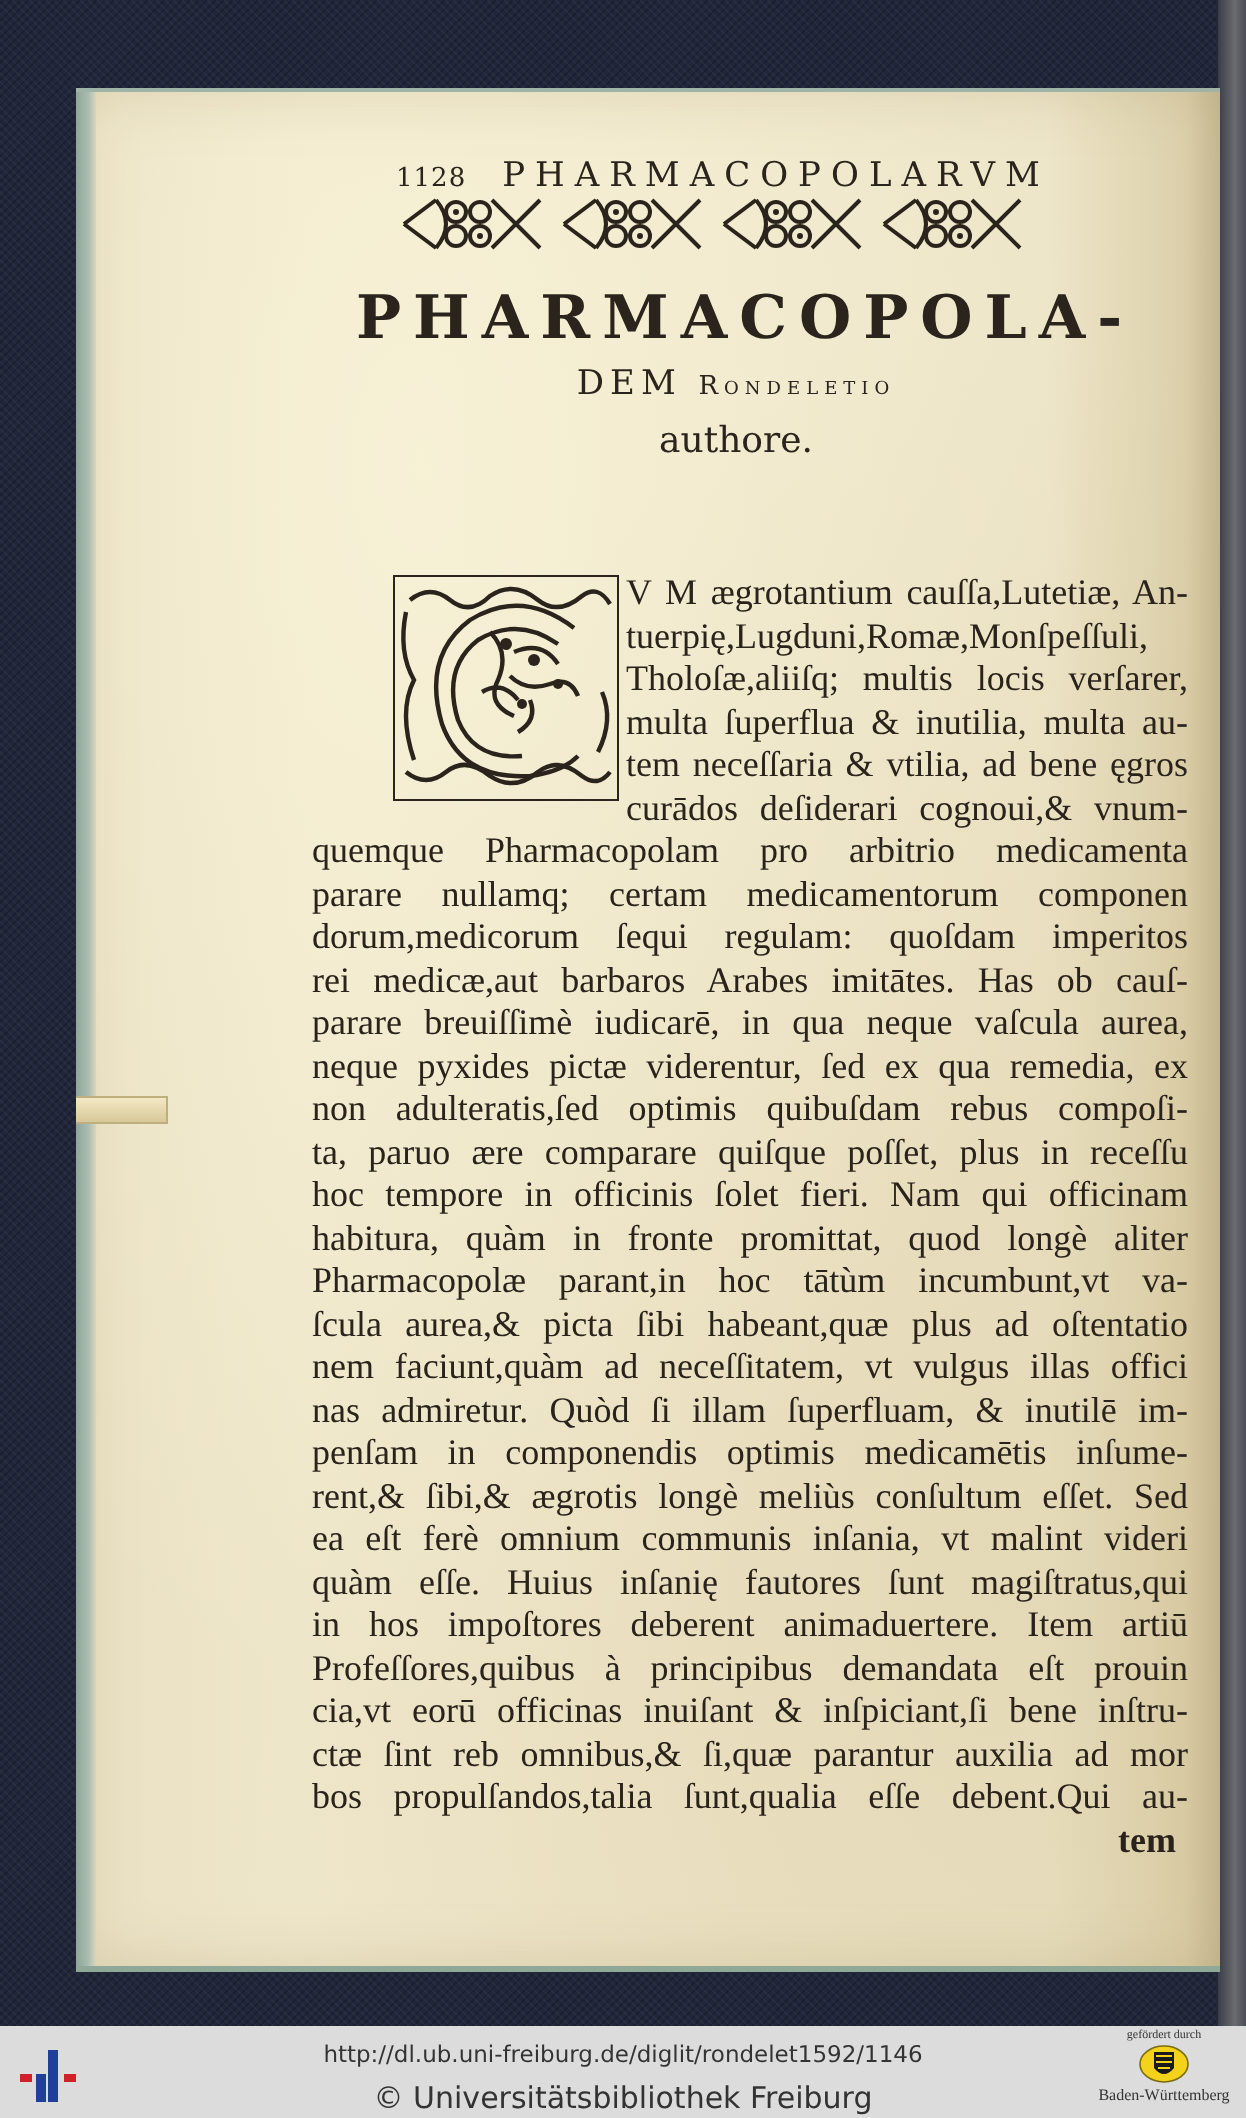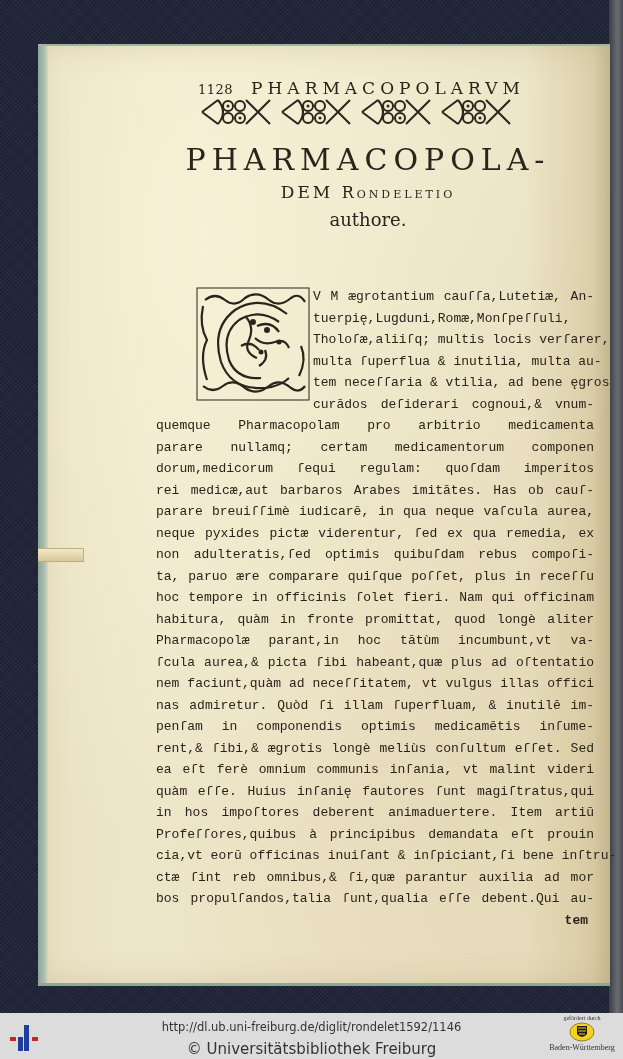--- a/index.html
+++ b/index.html
@@ -43,33 +43,33 @@
       display: flex; align-items: baseline; gap: 18px; color: #2b241c;
     }
     .folio { font-size: 13px; letter-spacing: 0.5px; }
     .running-title { font-size: 17px; letter-spacing: 5px; }
 
     .ornament {
       position: absolute; left: 160px; top: 50px; width: 327px; height: 32px;
     }
 
     .title-block { position: absolute; left: 140px; top: 96px; width: 380px; text-align: center; color: #2b241c; }
-    .title-line1 { font-size: 30px; letter-spacing: 6px; line-height: 36px; }
+    .title-line1 { font-size: 30px; letter-spacing: 6px; line-height: 36px; font-weight: bold; }
     .title-line2 { font-size: 21px; letter-spacing: 3px; line-height: 30px; }
     .title-line3 { font-size: 17px; letter-spacing: 3px; line-height: 28px; font-variant: small-caps; }
-    .title-line3 .big { font-size: 16px; }
+    .title-line3 .big { font-size: 13px; }
     .title-line4 { font-size: 18px; line-height: 26px; }
 
     .initial {
       position: absolute; left: 157px; top: 240px; width: 116px; height: 116px;
     }
 
     .text-block {
       position: absolute; left: 118px; top: 240px; width: 438px; color: #2a231b;
-      font-family: Liberation Mono, monospace; font-size: 13px; line-height: 21.5px;
+      font-family: Liberation Serif, serif; font-size: 18px; line-height: 21.5px;
     }
     .text-line { white-space: nowrap; display: block; text-align: justify; text-align-last: justify; }
     .indent { padding-left: 157px; }
     .catch { text-align-last: right; padding-right: 6px; font-weight: bold; }
 
     .footer {
       position: absolute; left: 0; top: 1013px; width: 623px; height: 46px;
       background: #dcdcdc; color: #333;
       font-family: "DejaVu Sans", sans-serif;
     }

